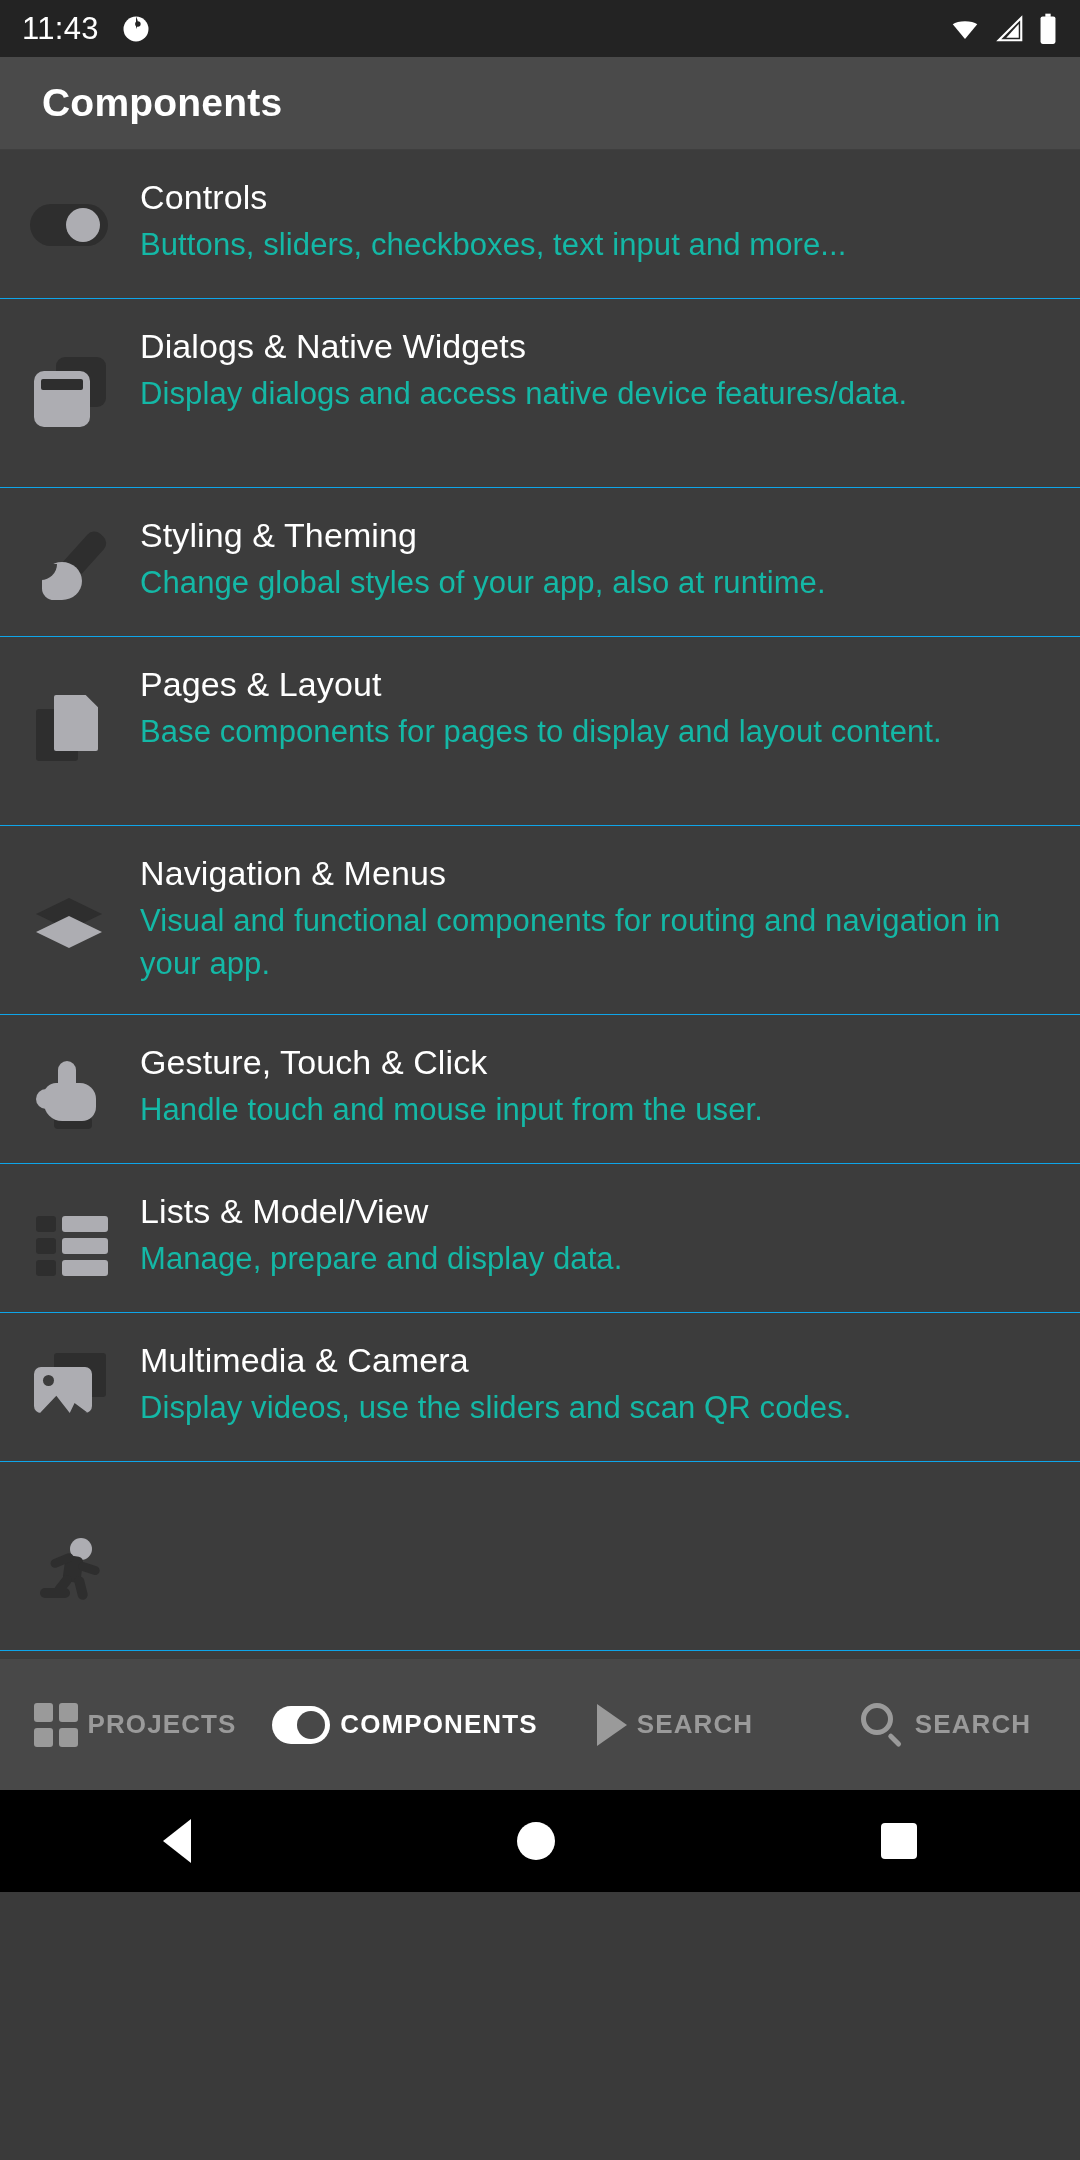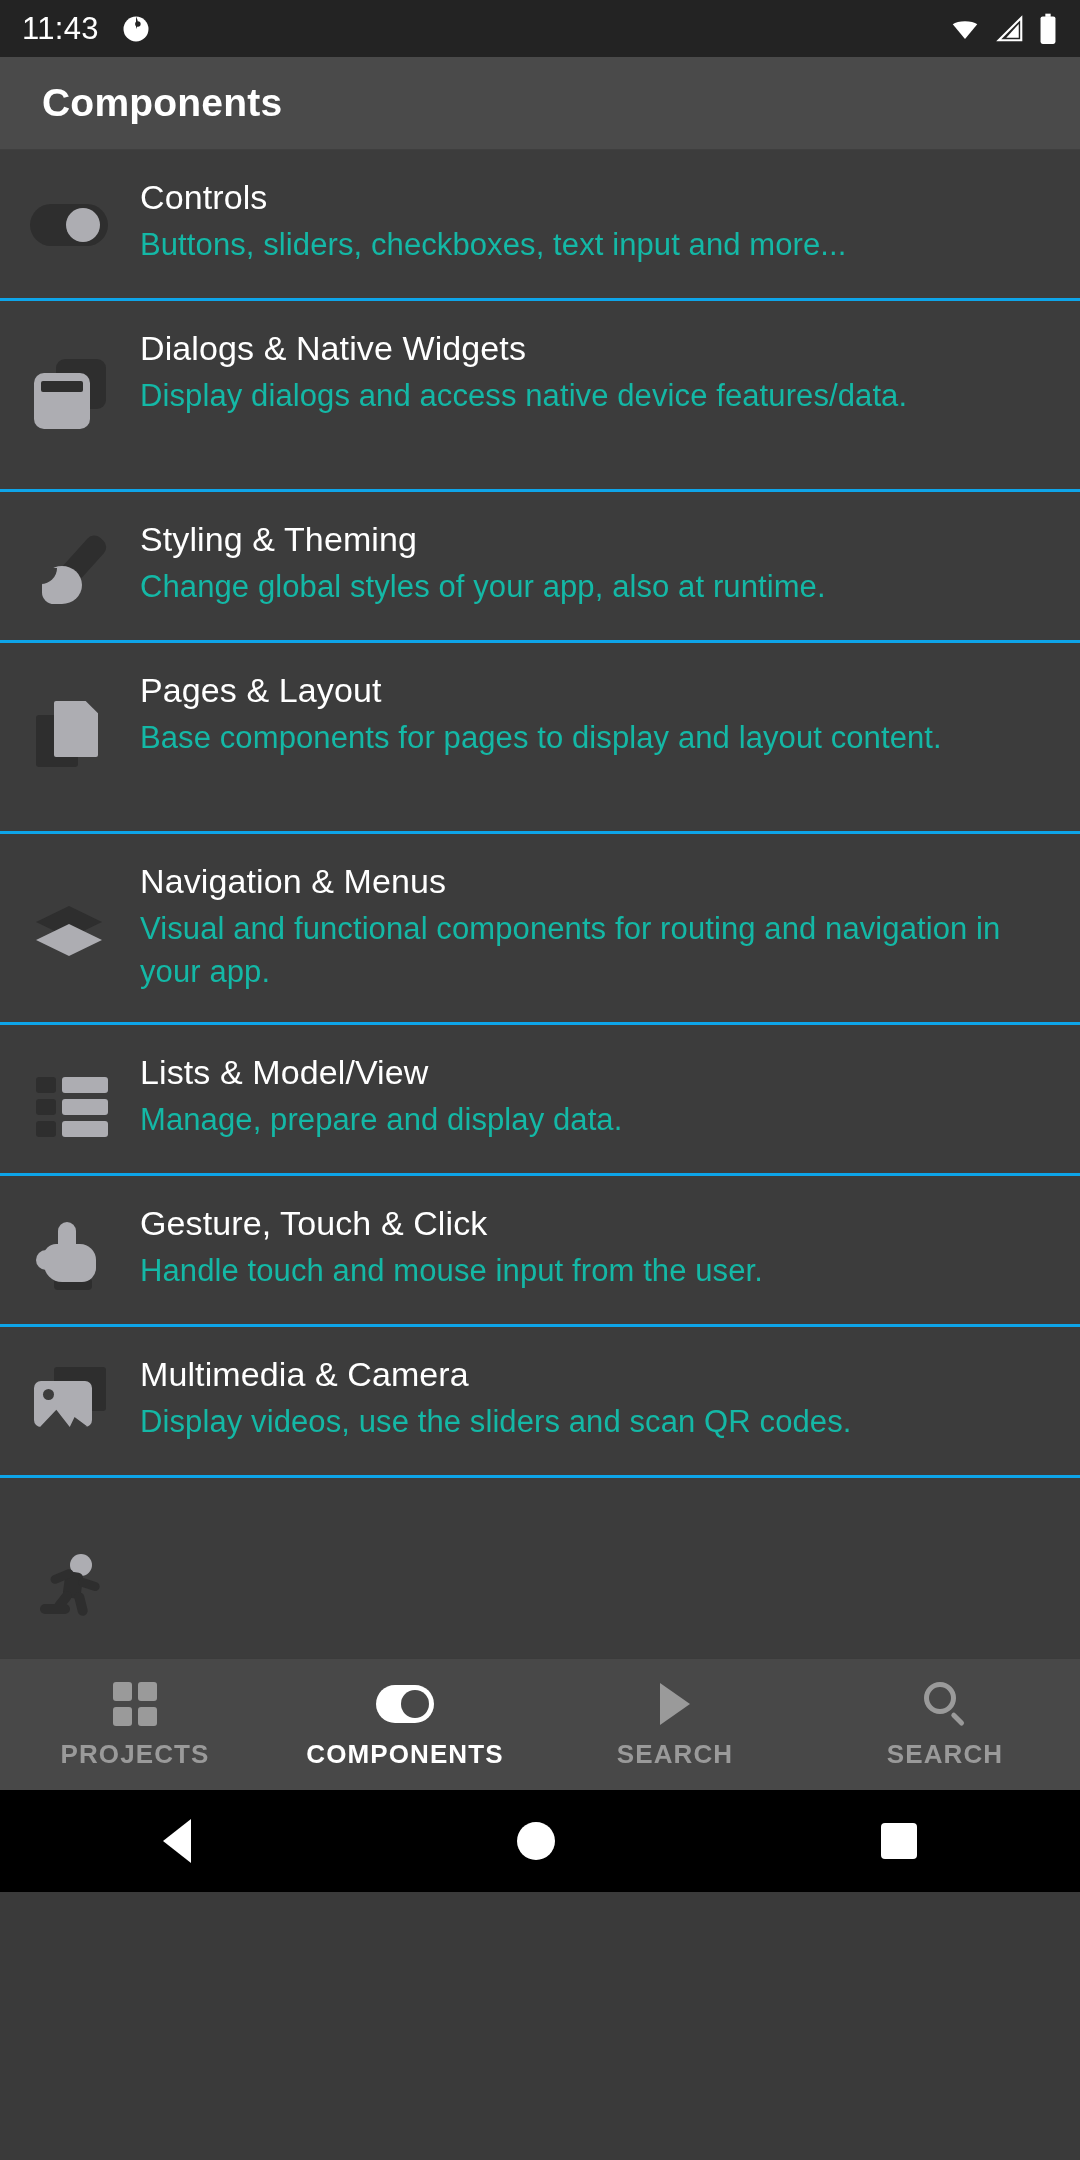--- a/index.html
+++ b/index.html
@@ -30,21 +30,21 @@
   }
   .appbar-title { color: #ffffff; font-size: 39px; font-weight: bold; letter-spacing: 0.2px; }
 
   
   .list {
     flex: 1 1 auto; background: #3c3c3c;
     overflow: hidden; position: relative;
   }
   .list-item {
     display: flex; align-items: flex-start;
-    border-bottom: 3px solid #0ea5e9;
+    border-bottom: 1px solid #0ea5e9;
     padding: 24px 26px 24px 0;
     min-height: 118px;
     position: relative;
   }
   .item-icon {
     flex: 0 0 140px; height: 100px;
     display: flex; align-items: center; justify-content: center;
     position: relative;
   }
   .item-text { flex: 1 1 auto; padding-right: 12px; }
@@ -205,21 +205,21 @@
   }
 
   
   .tabbar {
     flex: 0 0 132px; background: #484848;
     display: flex; align-items: center;
     border-top: 1px solid #3b3b3b;
   }
   .tab {
     flex: 1 1 0; height: 100%;
-    display: flex; flex-direction: column; align-items: center; justify-content: center;
+    display: flex; flex-direction: row; align-items: center; justify-content: center;
     gap: 10px;
   }
   .tab-icon { height: 50px; display: flex; align-items: center; justify-content: center; }
   .tab-label {
     font-size: 26px; font-weight: bold; letter-spacing: 1.1px;
     color: #9a9a9a;
   }
   .tab.active .tab-label { color: #ffffff; }
 
   
@@ -370,20 +370,35 @@
       </div>
       <div class="item-text">
         <div class="item-title">Navigation &amp; Menus</div>
         <div class="item-desc">Visual and functional components for routing and navigation in your app.</div>
       </div>
     </div>
 
     <div class="list-item">
       <div class="item-icon">
         <div class="ic">
+          <div class="ic-hand-shadow"></div>
+            <div class="ic-hand-finger"></div>
+          <div class="ic-hand-thumb"></div>
+            <div class="ic-hand-palm"></div>
+        </div>
+      </div>
+      <div class="item-text">
+        <div class="item-title">Gesture, Touch &amp; Click</div>
+        <div class="item-desc">Handle touch and mouse input from the user.</div>
+      </div>
+    </div>
+
+    <div class="list-item">
+      <div class="item-icon">
+        <div class="ic">
           <div class="ic-row" style="top:20px">
               <span class="sq"></span>
               <span class="br"></span>
             </div>
           <div class="ic-row" style="top:42px">
               <span class="sq"></span>
               <span class="br"></span>
             </div>
           <div class="ic-row" style="top:64px">
               <span class="sq"></span>
@@ -393,35 +408,20 @@
       </div>
       <div class="item-text">
         <div class="item-title">Lists &amp; Model/View</div>
         <div class="item-desc">Manage, prepare and display data.</div>
       </div>
     </div>
 
     <div class="list-item">
       <div class="item-icon">
         <div class="ic">
-          <div class="ic-hand-shadow"></div>
-            <div class="ic-hand-finger"></div>
-          <div class="ic-hand-thumb"></div>
-            <div class="ic-hand-palm"></div>
-        </div>
-      </div>
-      <div class="item-text">
-        <div class="item-title">Gesture, Touch &amp; Click</div>
-        <div class="item-desc">Handle touch and mouse input from the user.</div>
-      </div>
-    </div>
-
-    <div class="list-item">
-      <div class="item-icon">
-        <div class="ic">
           <div class="ic-film"></div>
           <div class="ic-img">
               <span class="ic-img-sun"></span>
               <span class="ic-img-mtn"></span>
             </div>
         </div>
       </div>
       <div class="item-text">
         <div class="item-title">Multimedia &amp; Camera</div>
         <div class="item-desc">Display videos, use the sliders and scan QR codes.</div>

